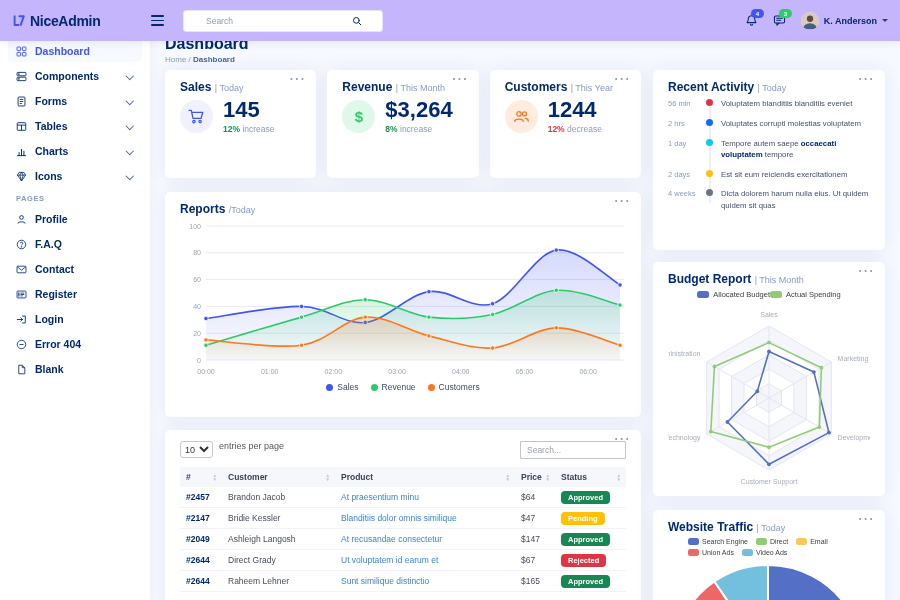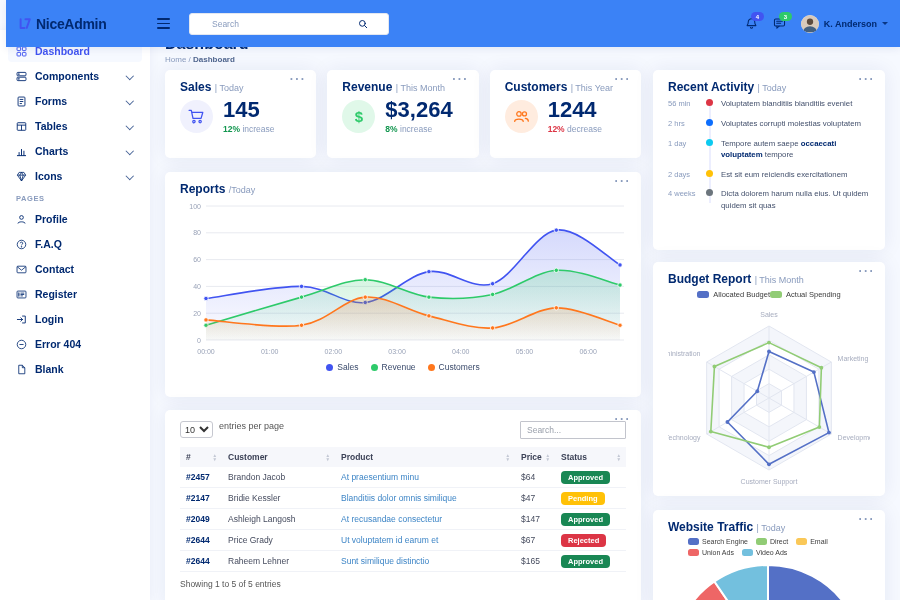--- a/index.html
+++ b/index.html
@@ -1,20 +1,20 @@
 <!DOCTYPE html>
 <html><head>
 <meta charset="utf-8">
 <style>
   html,body{margin:0;padding:0}
   body{width:900px;height:600px;position:relative;overflow:hidden;background:#f6f9ff;
        font-family:"Liberation Sans",sans-serif;color:#444;}
   svg{display:block}
   
-  .topbar{position:fixed;top:0;left:6px;right:0;height:47px;background:#3b82f6;z-index:30;
+  .topbar{position:fixed;top:0;left:0;right:0;height:41px;background:#c4b5fd;z-index:30;
           display:flex;align-items:center;padding:0 12px;box-shadow:0 2px 8px rgba(1,41,112,.08)}
   .logo{display:flex;align-items:center;gap:4px;width:128px;cursor:pointer}
   .logo-name{font-size:14px;font-weight:800;color:#012970;letter-spacing:-.3px}
   .hamburger{display:flex;flex-direction:column;gap:2.5px;margin-left:8px;cursor:pointer;padding:3px}
   .hamburger span{display:block;width:13px;height:1.8px;background:#012970;border-radius:1px}
   .searchbar{margin-left:16px;width:158px;height:20px;border:1px solid #e2e7f1;border-radius:3px;
              background:#fff;display:flex;align-items:center;padding:0 20px}
   .searchbar input{border:0;outline:0;flex:1;font-size:8.5px;color:#334;min-width:0;
                    font-family:"Liberation Sans",sans-serif}
   .searchbar input::placeholder{color:#899bbd}
@@ -51,21 +51,21 @@
   .col-right{position:absolute;left:503px;top:40px;width:232px}
   .card{position:relative;background:#fff;border-radius:5px;box-shadow:0 0 20px rgba(1,41,112,.08);
         padding:8px 15px;box-sizing:border-box;overflow:hidden}
   .card-title{font-size:12px;font-weight:700;color:#012970;margin:2px 0 4px}
   .card-title .sub{font-size:9px;font-weight:400;color:#899bbd}
   .dots{position:absolute;top:2px;right:10px;color:#899bbd;font-size:12px;font-weight:700;
         letter-spacing:1.5px;cursor:pointer}
   .dots::after{content:"\00B7\00B7\00B7"}
   
   .info-row{display:flex;gap:11px}
-  .info-card{flex:1;height:88px}
+  .info-card{flex:1;height:108px}
   .info-body{display:flex;align-items:center;gap:10px;margin-top:3px}
   .info-icon{width:33px;height:33px;border-radius:50%;display:flex;align-items:center;
              justify-content:center;flex:none}
   .ic-sales{background:#f0f1fd;color:#4154f1}
   .ic-rev{background:#e0f8e9;color:#2eca6a;font-size:15px;font-weight:700}
   .ic-cust{background:#ffecdf;color:#ff771d}
   .info-value{font-size:22px;font-weight:800;color:#012970;line-height:1.1}
   .info-delta{font-size:8.5px;color:#899bbd;margin-top:2px}
   .info-delta b[data-dir="up"]{color:#12964f}
   .info-delta b[data-dir="down"]{color:#dc3545}
@@ -479,21 +479,21 @@
         </div>
         <div class="trow">
           <div class="cell c1 cell-id">#2049</div>
           <div class="cell c2 cell-cust">Ashleigh Langosh</div>
           <div class="cell c3 cell-prod"><a>At recusandae consectetur</a></div>
           <div class="cell c4 cell-price">$147</div>
           <div class="cell c5"><span class="badge" data-status="approved">Approved</span></div>
         </div>
         <div class="trow">
           <div class="cell c1 cell-id">#2644</div>
-          <div class="cell c2 cell-cust">Price Grady</div>
+          <div class="cell c2 cell-cust">Direct Grady</div>
           <div class="cell c3 cell-prod"><a>Ut voluptatem id earum et</a></div>
           <div class="cell c4 cell-price">$67</div>
           <div class="cell c5"><span class="badge" data-status="rejected">Rejected</span></div>
         </div>
         <div class="trow">
           <div class="cell c1 cell-id">#2644</div>
           <div class="cell c2 cell-cust">Raheem Lehner</div>
           <div class="cell c3 cell-prod"><a>Sunt similique distinctio</a></div>
           <div class="cell c4 cell-price">$165</div>
           <div class="cell c5"><span class="badge" data-status="approved">Approved</span></div>

